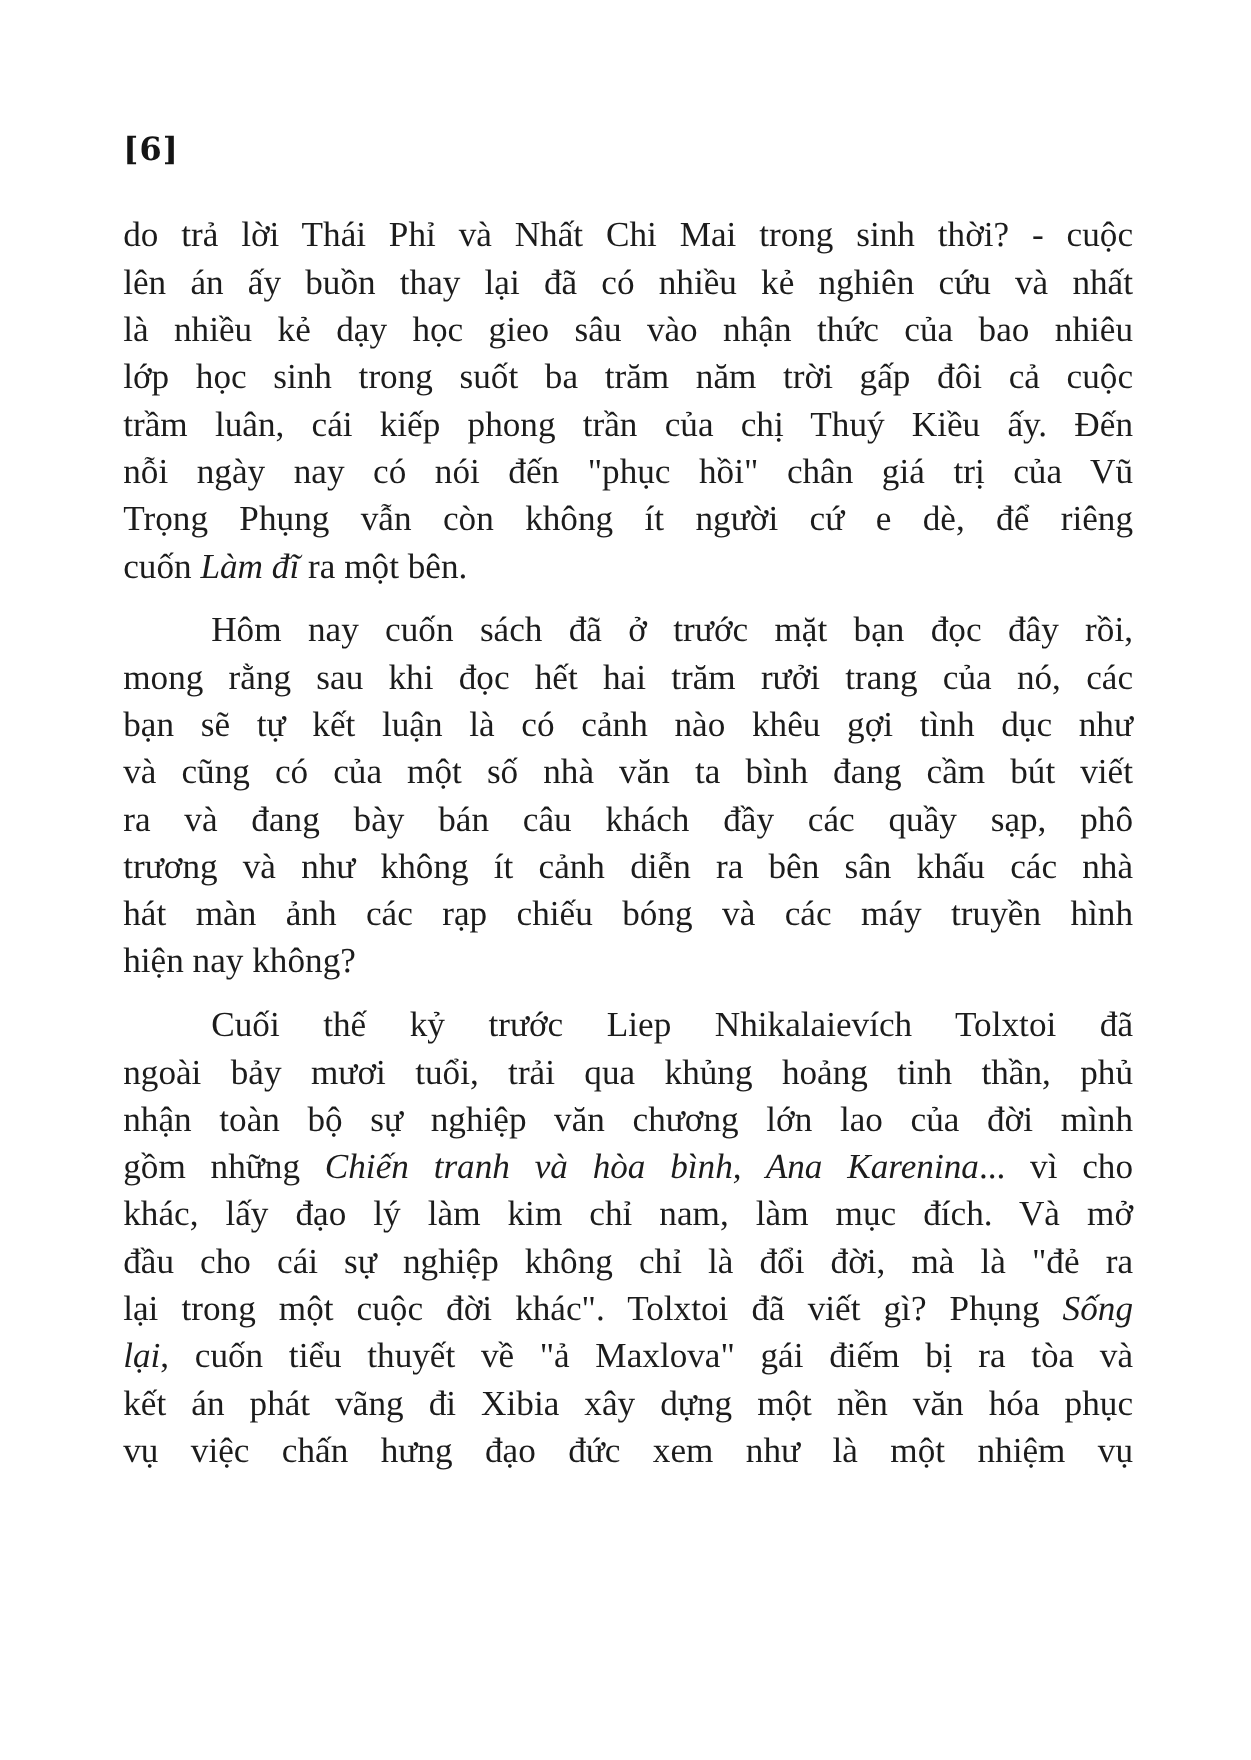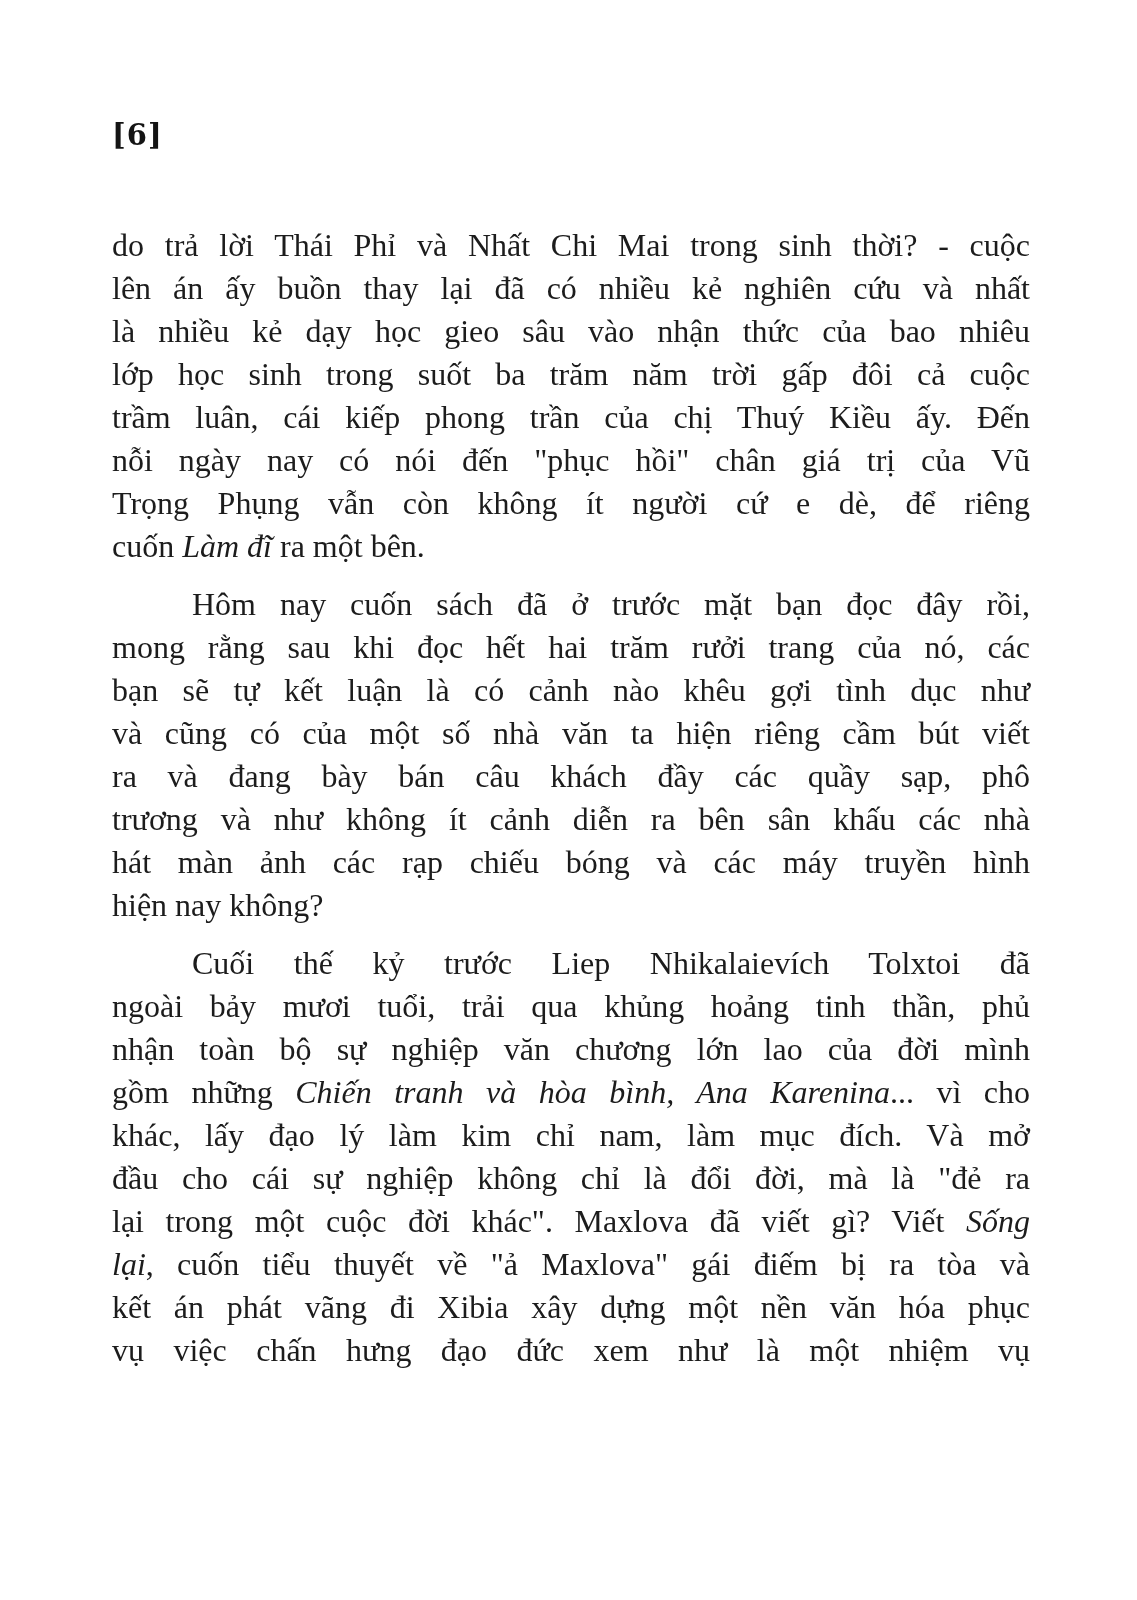--- a/index.html
+++ b/index.html
@@ -65,47 +65,47 @@
   }
 </style>
 </head>
 <body>
 
 <div class="page" style="background: rgb(255, 255, 255);">
   <header class="page-header">
     <span class="page-number">[6]</span>
   </header>
 
-  <main class="page-body" id="body-text" style="color: rgb(28, 28, 28); margin-top: 32px;">
+  <main class="page-body" id="body-text" style="color: rgb(28, 28, 28);">
       <div class="para">
         <div class="line"><span>do trả lời Thái Phỉ và Nhất Chi Mai trong sinh thời? - cuộc</span></div>
         <div class="line"><span>lên án ấy buồn thay lại đã có nhiều kẻ nghiên cứu và nhất</span></div>
         <div class="line"><span>là nhiều kẻ dạy học gieo sâu vào nhận thức của bao nhiêu</span></div>
         <div class="line"><span>lớp học sinh trong suốt ba trăm năm trời gấp đôi cả cuộc</span></div>
         <div class="line"><span>trầm luân, cái kiếp phong trần của chị Thuý Kiều ấy. Đến</span></div>
         <div class="line"><span>nỗi ngày nay có nói đến "phục hồi" chân giá trị của Vũ</span></div>
         <div class="line"><span>Trọng Phụng vẫn còn không ít người cứ e dè, để riêng</span></div>
         <div class="line para-end"><span>cuốn </span><em>Làm đĩ</em><span> ra một bên.</span></div>
       </div>
       <div class="para">
         <div class="line indent-first"><span>Hôm nay cuốn sách đã ở trước mặt bạn đọc đây rồi,</span></div>
         <div class="line"><span>mong rằng sau khi đọc hết hai trăm rưởi trang của nó, các</span></div>
         <div class="line"><span>bạn sẽ tự kết luận là có cảnh nào khêu gợi tình dục như</span></div>
-        <div class="line"><span>và cũng có của một số nhà văn ta hiện riêng cầm bút viết</span></div>
+        <div class="line"><span>và cũng có của một số nhà văn ta bình đang cầm bút viết</span></div>
         <div class="line"><span>ra và đang bày bán câu khách đầy các quầy sạp, phô</span></div>
         <div class="line"><span>trương và như không ít cảnh diễn ra bên sân khấu các nhà</span></div>
         <div class="line"><span>hát màn ảnh các rạp chiếu bóng và các máy truyền hình</span></div>
         <div class="line para-end"><span>hiện nay không?</span></div>
       </div>
       <div class="para">
         <div class="line indent-first"><span>Cuối thế kỷ trước Liep Nhikalaievích Tolxtoi đã</span></div>
         <div class="line"><span>ngoài bảy mươi tuổi, trải qua khủng hoảng tinh thần, phủ</span></div>
         <div class="line"><span>nhận toàn bộ sự nghiệp văn chương lớn lao của đời mình</span></div>
         <div class="line"><span>gồm những </span><em>Chiến tranh và hòa bình, Ana Karenina</em><span>... vì cho</span></div>
         <div class="line"><span>khác, lấy đạo lý làm kim chỉ nam, làm mục đích. Và mở</span></div>
         <div class="line"><span>đầu cho cái sự nghiệp không chỉ là đổi đời, mà là "đẻ ra</span></div>
-        <div class="line"><span>lại trong một cuộc đời khác". Maxlova đã viết gì? Viết </span><em>Sống</em></div>
+        <div class="line"><span>lại trong một cuộc đời khác". Tolxtoi đã viết gì? Phụng </span><em>Sống</em></div>
         <div class="line"><em>lại</em><span>, cuốn tiểu thuyết về "ả Maxlova" gái điếm bị ra tòa và</span></div>
         <div class="line"><span>kết án phát vãng đi Xibia xây dựng một nền văn hóa phục</span></div>
         <div class="line"><span>vụ việc chấn hưng đạo đức xem như là một nhiệm vụ</span></div>
       </div>
     </main>
 </div>
 
 </body></html>

